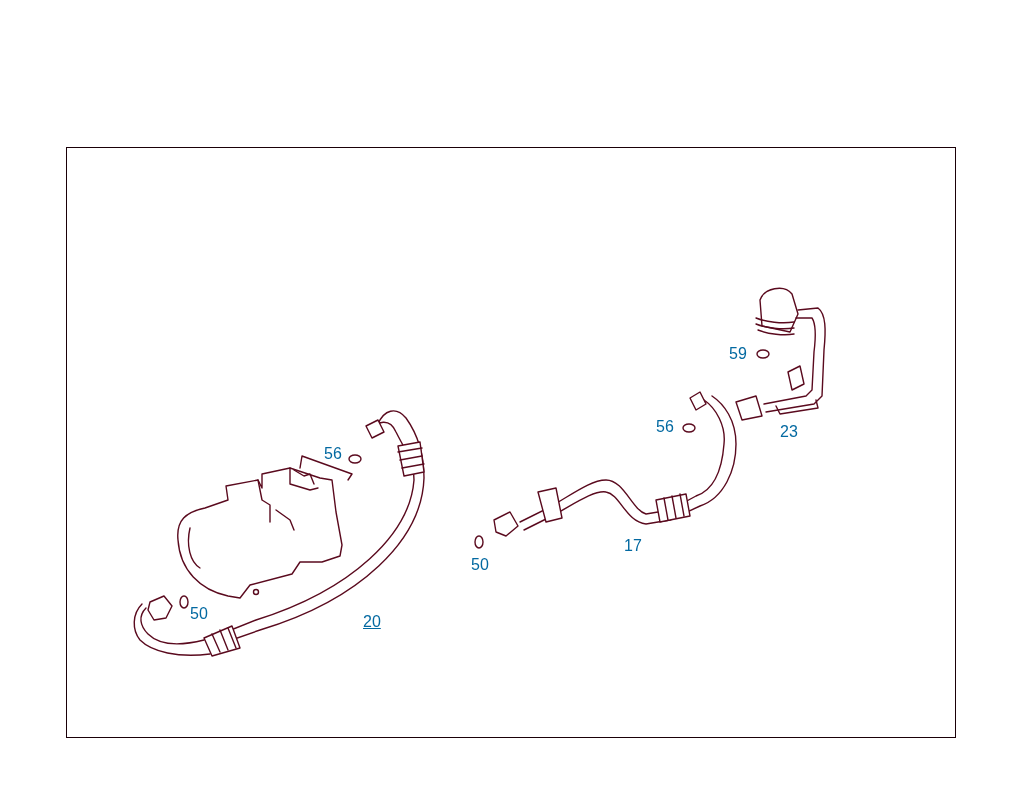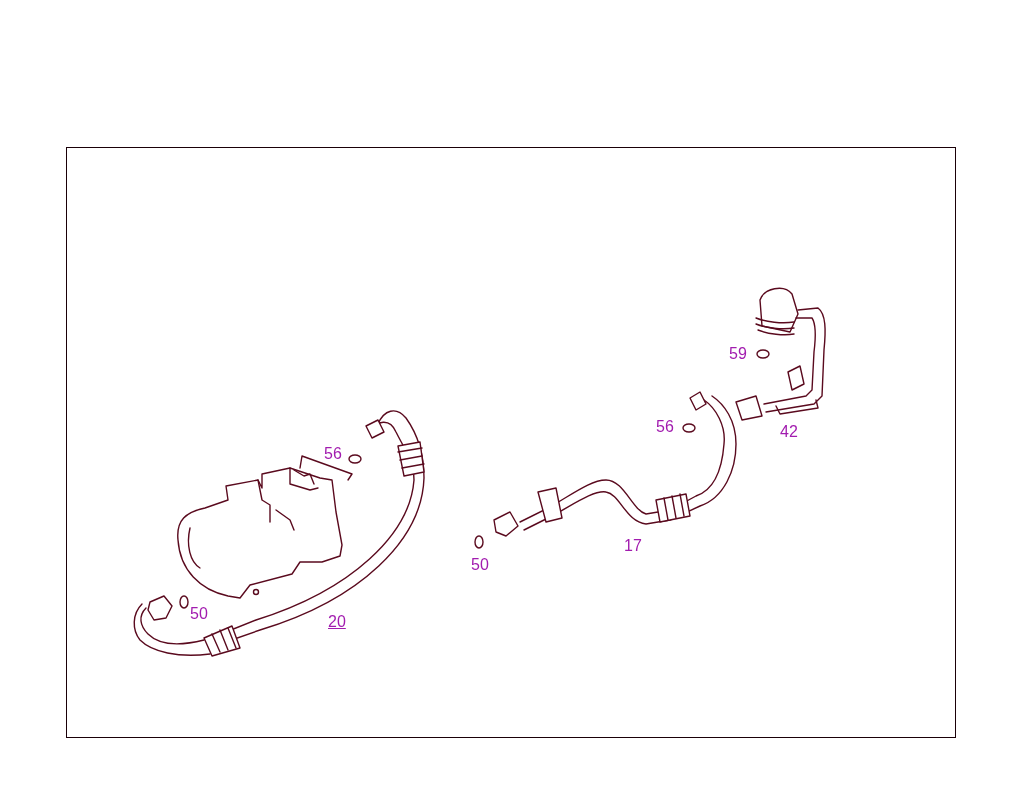--- a/index.html
+++ b/index.html
@@ -1,21 +1,21 @@
 <!DOCTYPE html>
 <html><head>
   <meta charset="utf-8">
   <style>
     html, body { margin: 0; padding: 0; background: #ffffff; }
     body { width: 1024px; height: 789px; position: relative; overflow: hidden; font-family: "Liberation Sans", sans-serif; }
     .frame { position: absolute; left: 66px; top: 147px; width: 890px; height: 591px; border: 1.5px solid #1a0008; box-sizing: border-box; }
     svg.diagram { position: absolute; left: 0; top: 0; width: 1024px; height: 789px; }
     .ln { fill: none; stroke: #5a0a1e; stroke-width: 1.4; stroke-linejoin: round; stroke-linecap: round; }
     .lnf { fill: #ffffff; stroke: #5a0a1e; stroke-width: 1.4; stroke-linejoin: round; }
-    .lbl { position: absolute; font-size: 16px; color: #a21caf; line-height: 1; }
+    .lbl { position: absolute; font-size: 16px; color: #0369a1; line-height: 1; }
   </style>
 </head>
 <body>
 
 <div class="frame"></div>
 
 <svg class="diagram" viewBox="0 0 1024 789">
 
   <g>
     <path class="lnf" d="M178,540 C176,520 186,512 205,508 L228,500 L226,486 L258,480 L262,488 L262,474 L290,468 L320,478 L332,480 L336,512 L342,545 L340,556 L322,562 L300,562 L292,574 L250,585 L240,598 L228,596 C200,590 180,570 178,540 Z"></path>
@@ -60,20 +60,20 @@
     <path class="ln" d="M756,318 C766,322 782,324 794,322 M756,324 C766,328 782,330 794,328 M758,330 C768,334 784,336 794,334"></path>
     <path class="ln" d="M798,310 L818,308 C826,314 826,330 824,350 L822,396 L814,404 L766,412"></path>
     <path class="ln" d="M796,318 L812,318 C816,324 816,336 814,352 L812,390 L806,396 L764,404"></path>
     <path class="lnf" d="M788,372 L800,366 L804,384 L792,390 Z"></path>
     <path class="lnf" d="M736,402 L756,396 L762,416 L742,420 Z"></path>
     <path class="ln" d="M776,406 L780,414 L818,408 L816,400"></path>
     <ellipse class="ln" cx="763" cy="354" rx="6" ry="4"></ellipse>
   </g>
 </svg>
 
-<span class="lbl" style="left:328px;top:614px;text-decoration:underline;">20</span>
+<span class="lbl" style="left:363px;top:614px;text-decoration:underline;">20</span>
 <span class="lbl" style="left:324px;top:446px;">56</span>
 <span class="lbl" style="left:190px;top:606px;">50</span>
 <span class="lbl" style="left:624px;top:531px;margin-top:7px;">17</span>
 <span class="lbl" style="left:471px;top:557px;">50</span>
 <span class="lbl" style="left:656px;top:419px;">56</span>
 <span class="lbl" style="left:729px;top:346px;">59</span>
-<span class="lbl" style="left:780px;top:424px;">42</span>
+<span class="lbl" style="left:780px;top:424px;">23</span>
 
 </body></html>

